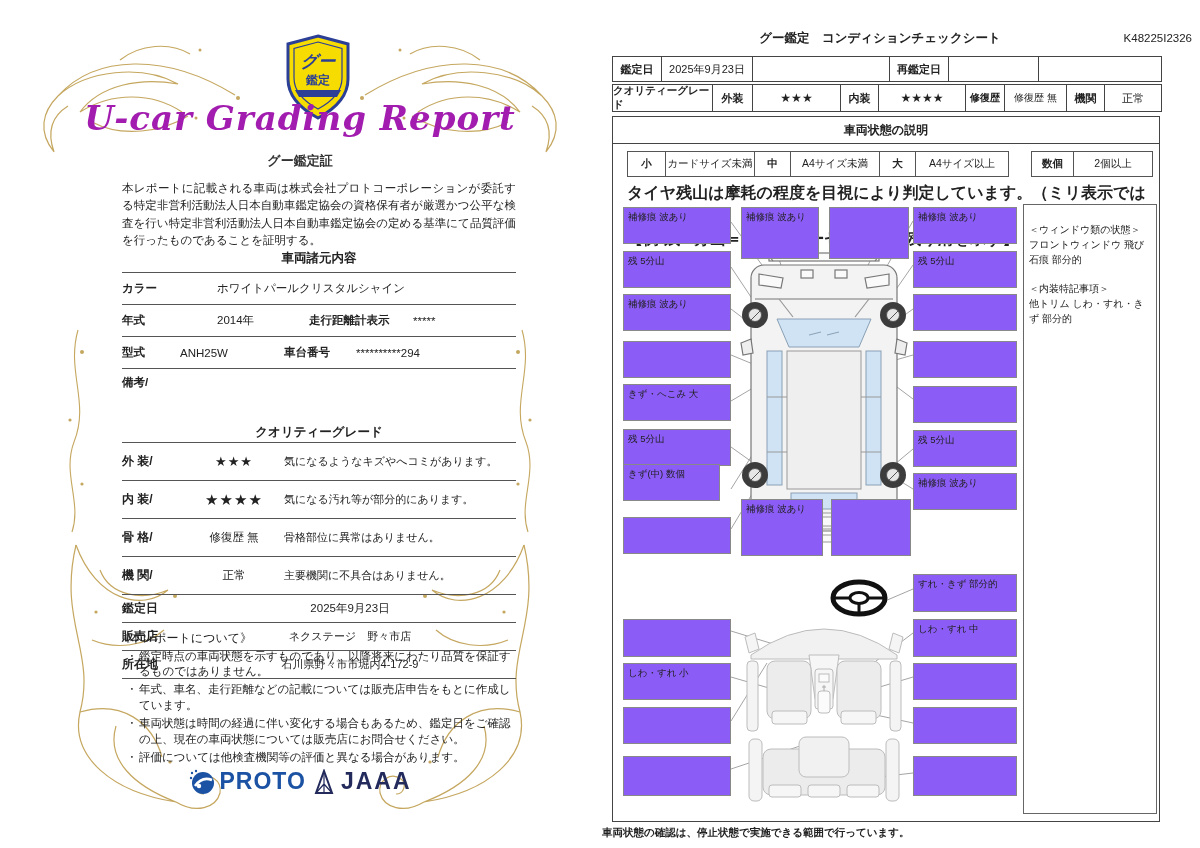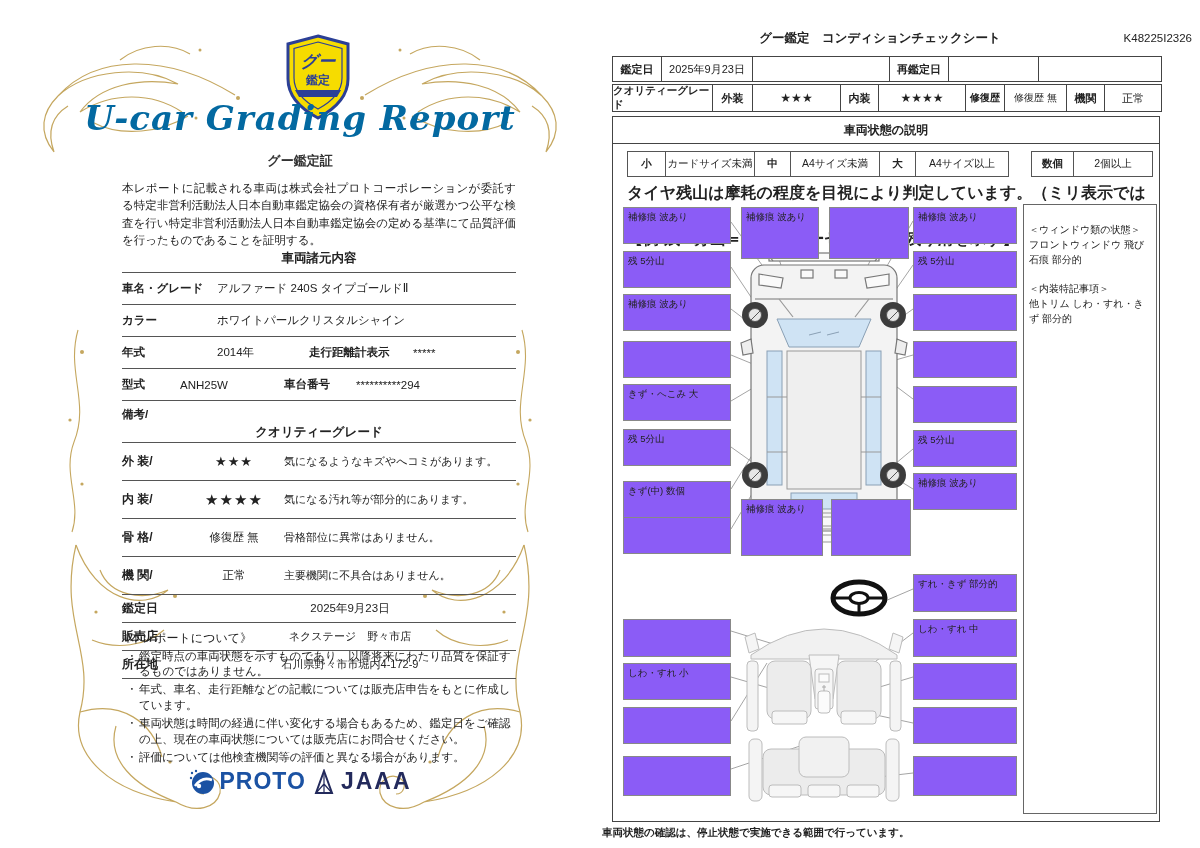--- a/index.html
+++ b/index.html
@@ -4,21 +4,21 @@
 <style>
   html,body{margin:0;padding:0;background:#fff;}
   .canvas{position:relative;width:1200px;height:848px;background:#fff;overflow:hidden;
           font-family:"Liberation Sans","DejaVu Sans",sans-serif;color:#222;}
   
   .page-left{position:absolute;left:0;top:0;width:600px;height:848px;}
   .ornaments{position:absolute;left:0;top:0;pointer-events:none;}
   .badge{position:absolute;left:286px;top:34px;width:64px;height:88px;}
   .gr-title{position:absolute;left:0;top:98px;width:600px;text-align:center;
             font-family:"DejaVu Serif","Liberation Serif",serif;font-style:italic;font-weight:bold;
-            font-size:34px;color:#0369a1;letter-spacing:1px;}
+            font-size:34px;color:#a21caf;letter-spacing:1px;}
   .gr-sub{position:absolute;left:0;top:152px;width:600px;text-align:center;font-size:13px;font-weight:bold;color:#333;}
   .intro{position:absolute;left:122px;top:180px;width:394px;font-size:11.5px;line-height:1.5;text-align:justify;color:#222;}
   .sec-title{position:absolute;width:394px;left:122px;text-align:center;font-weight:bold;font-size:12.5px;color:#222;}
   .spec-table{position:absolute;left:122px;top:272px;width:394px;border-top:1px solid #555;}
   .spec-row{display:flex;align-items:center;height:31px;border-bottom:1px solid #555;font-size:11.5px;}
   .spec-row .lb{font-weight:bold;flex:none;}
   .grade-table{position:absolute;left:122px;top:442px;width:394px;}
   .grade-row{display:flex;align-items:center;min-height:37px;border-top:1px solid #555;font-size:11px;}
   .grade-row .glb{font-weight:bold;width:62px;flex:none;font-size:12px;}
   .grade-row .gval{width:100px;flex:none;text-align:center;}
@@ -112,24 +112,20 @@
     </div>
 
     <div class="gr-title">U-car Grading Report</div>
     <div class="gr-sub">グー鑑定証</div>
     <div class="intro">本レポートに記載される車両は株式会社プロトコーポレーションが委託する特定非営利活動法人日本自動車鑑定協会の資格保有者が厳選かつ公平な検査を行い特定非営利活動法人日本自動車鑑定協会の定める基準にて品質評価を行ったものであることを証明する。</div>
 
     <div class="sec-title" style="top:250px">車両諸元内容</div>
 
     <div class="spec-table">
       <div class="spec-row">
-        <span class="lb" style="width:95px">車名・グレード</span>
-        <span>アルファード 240S タイプゴールドⅡ</span>
-      </div>
-      <div class="spec-row">
         <span class="lb" style="width:95px">カラー</span>
         <span>ホワイトパールクリスタルシャイン</span>
       </div>
       <div class="spec-row">
         <span class="lb" style="width:95px">年式</span>
         <span style="width:92px">2014年</span>
         <span class="lb" style="width:104px">走行距離計表示</span>
         <span>*****</span>
       </div>
       <div class="spec-row">
@@ -379,21 +375,21 @@
           <path d="M83,88 l4,0 M85,86 l0,6" stroke="#aaa" fill="none"></path>
         </g>
       </svg>
 
       <div class="cbox" style="left:10px;top:90px;width:108px;height:37px">補修痕 波あり</div>
       <div class="cbox" style="left:10px;top:134px;width:108px;height:37px">残 5分山</div>
       <div class="cbox" style="left:10px;top:177px;width:108px;height:37px">補修痕 波あり</div>
       <div class="cbox" style="left:10px;top:224px;width:108px;height:37px"></div>
       <div class="cbox" style="left:10px;top:267px;width:108px;height:37px">きず・へこみ 大</div>
       <div class="cbox" style="left:10px;top:312px;width:108px;height:37px">残 5分山</div>
-      <div class="cbox" style="left:10px;top:364px;width:108px;height:37px">きず(中) 数個</div>
+      <div class="cbox" style="left:10px;top:347px;width:97px;height:37px">きず(中) 数個</div>
       <div class="cbox" style="left:10px;top:400px;width:108px;height:37px"></div>
 
       <div class="cbox" style="left:128px;top:90px;width:78px;height:52px">補修痕 波あり</div>
       <div class="cbox" style="left:216px;top:90px;width:80px;height:52px"></div>
 
       <div class="cbox" style="left:128px;top:382px;width:82px;height:57px">補修痕 波あり</div>
       <div class="cbox" style="left:218px;top:382px;width:80px;height:57px"></div>
 
       <div class="cbox" style="left:300px;top:90px;width:104px;height:37px">補修痕 波あり</div>
       <div class="cbox" style="left:300px;top:134px;width:104px;height:37px">残 5分山</div>

